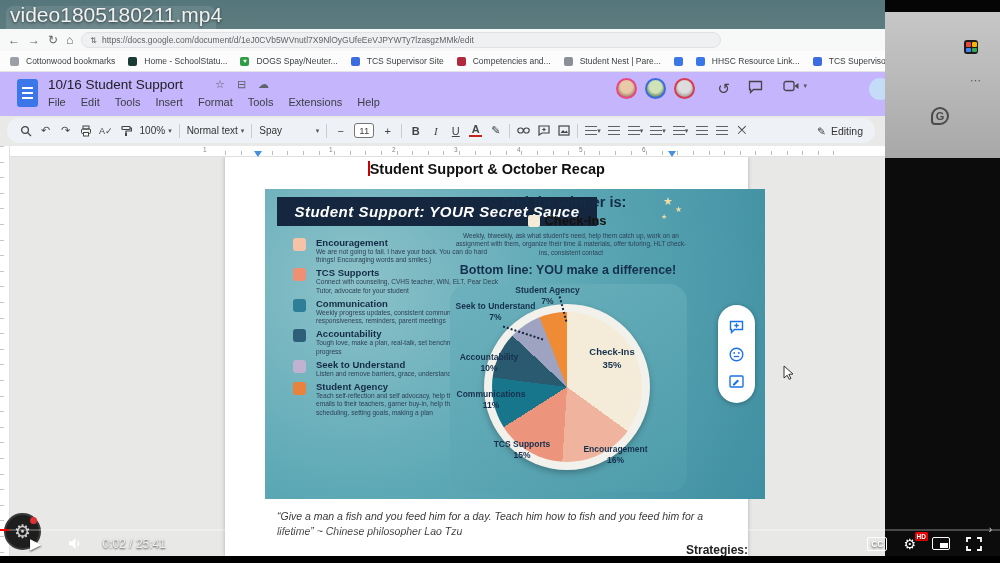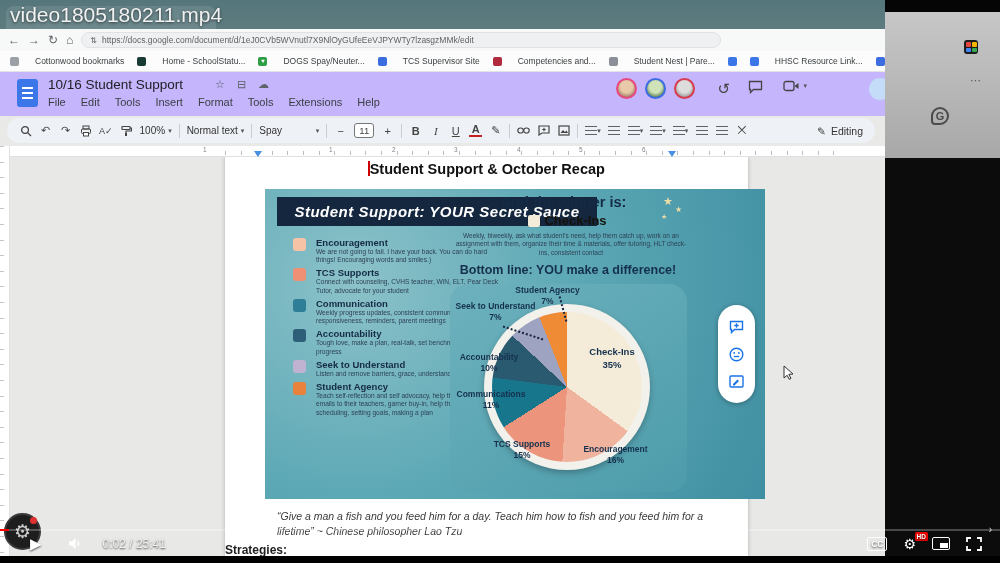--- a/index.html
+++ b/index.html
@@ -10,21 +10,21 @@
   .browser { position:absolute; left:0; top:0; width:885px; height:556px; background:#e9eae8; }
   .topbar { position:absolute; left:0; top:0; width:885px; height:29px;
             background:linear-gradient(to bottom,#55767b,#5d7c80); }
   .tab-hint { position:absolute; left:6px; top:6px; width:210px; height:23px; background:rgba(255,255,255,0.10); border-radius:8px 8px 0 0; }
 
   .urlbar { position:absolute; left:0; top:29px; width:885px; height:22px; background:#f7f8f8; display:flex; align-items:center; gap:8px; padding:0 8px; }
   .navbtn { color:#5f6368; font-size:12px; line-height:1; cursor:default; }
   .urlpill { flex:0 0 auto; width:640px; height:16px; background:#eef0f1; border:1px solid #e0e2e3; border-radius:8px; display:flex; align-items:center; gap:5px; padding:0 8px; font-size:8.5px; color:#5f6368; overflow:hidden; white-space:nowrap; }
 
   .bookmarks { position:absolute; left:0; top:51px; width:885px; height:21px; background:#fcfcfc; border-bottom:1px solid #e4e4e4; display:flex; align-items:center; gap:13px; padding:0 10px; overflow:hidden; }
-  .bm { display:flex; align-items:center; gap:16px; font-size:8.5px; color:#3c4043; white-space:nowrap; }
+  .bm { display:flex; align-items:center; gap:7px; font-size:8.5px; color:#3c4043; white-space:nowrap; }
   .bm-sq { width:9px; height:9px; border-radius:2px; display:inline-flex; align-items:center; justify-content:center; color:#fff; font-size:6px; font-weight:bold; }
   .bm-label:empty { display:none; }
 
   
   .docshead { position:absolute; left:0; top:72px; width:885px; height:44px; background:#c4b5fd; }
   .docs-logo { position:absolute; left:17px; top:7px; width:21px; height:28px; background:#3b77e8; border-radius:3px; }
   .docs-logo::after { content:""; position:absolute; left:5px; top:8px; width:11px; height:12px;
       background:repeating-linear-gradient(to bottom,#fff 0 2px,transparent 2px 5px); }
   .doc-title { position:absolute; left:48px; top:5px; font-size:13.5px; color:#202124; }
   .title-icons { position:absolute; left:215px; top:6px; font-size:11px; color:#5f6368; display:flex; gap:12px; }
@@ -80,21 +80,21 @@
   .star { position:absolute; color:#ecdcа8; color:#ecdca8; font-size:11px; }
 
   .pie-panel { position:absolute; left:185px; top:95px; width:237px; height:208px; border-radius:18px;
      background:linear-gradient(145deg,#6db1bd,#4d9cab); }
   .pie-circle { position:absolute; left:34px; top:20px; width:166px; height:166px; border-radius:50%; background:#f2f1ec; box-shadow:0 3px 6px rgba(0,0,0,0.25); }
   .pie { position:absolute; left:8px; top:8px; width:150px; height:150px; border-radius:50%; }
   .pl { position:absolute; text-align:center; font-size:8.5px; font-weight:bold; color:#15304d; line-height:1.35; }
   .dotted { position:absolute; border-top:2px dotted #15233d; }
 
   .quote { position:absolute; left:52px; top:352px; width:460px; font-size:10.5px; font-style:italic; color:#3a3a3a; line-height:1.45; }
-  .strategies { position:absolute; left:0; top:386px; width:523px; text-align:left; font-size:12px; font-weight:bold; color:#222; }
+  .strategies { position:absolute; left:0; top:386px; width:523px; text-align:right; font-size:12px; font-weight:bold; color:#222; }
 
   
   .fab-pill { position:absolute; left:708px; top:148px; width:37px; height:98px; background:#fff; border-radius:19px; box-shadow:0 1px 5px rgba(0,0,0,0.3); display:flex; flex-direction:column; align-items:center; justify-content:space-around; padding:8px 0; }
   .fab { color:#1a73e8; font-size:14px; line-height:1; cursor:default; }
   .cursor { position:absolute; left:773px; top:208px; }
 
   
   .sidebar { position:absolute; left:885px; top:0; width:115px; height:556px; background:#0c0c0c; }
   .tile { position:relative; width:115px; overflow:hidden; border-bottom:2px solid #050505; }
   .tile .head { position:absolute; left:50%; transform:translateX(-50%); border-radius:50%; }

